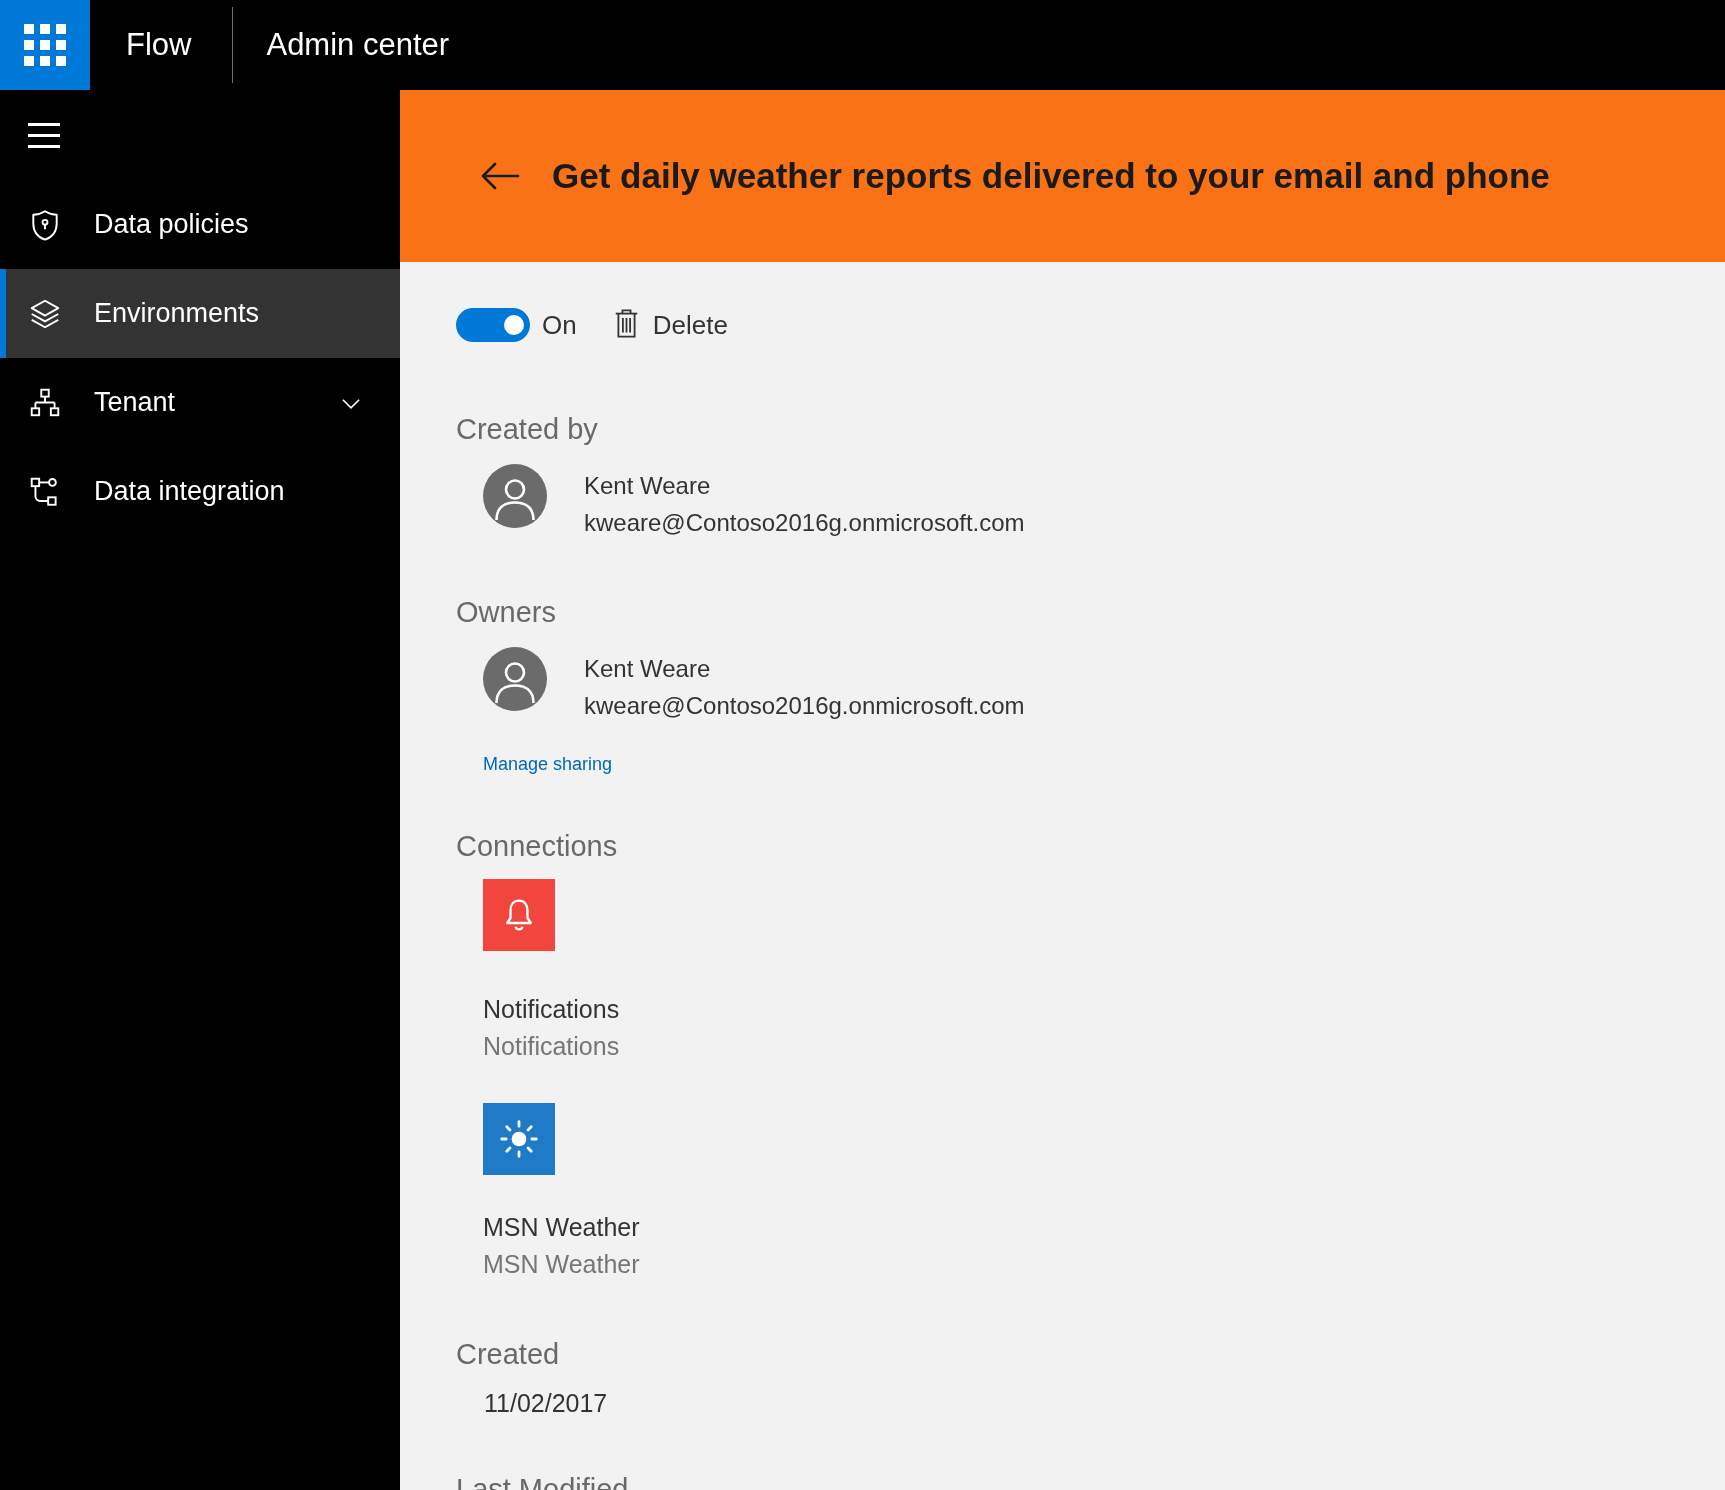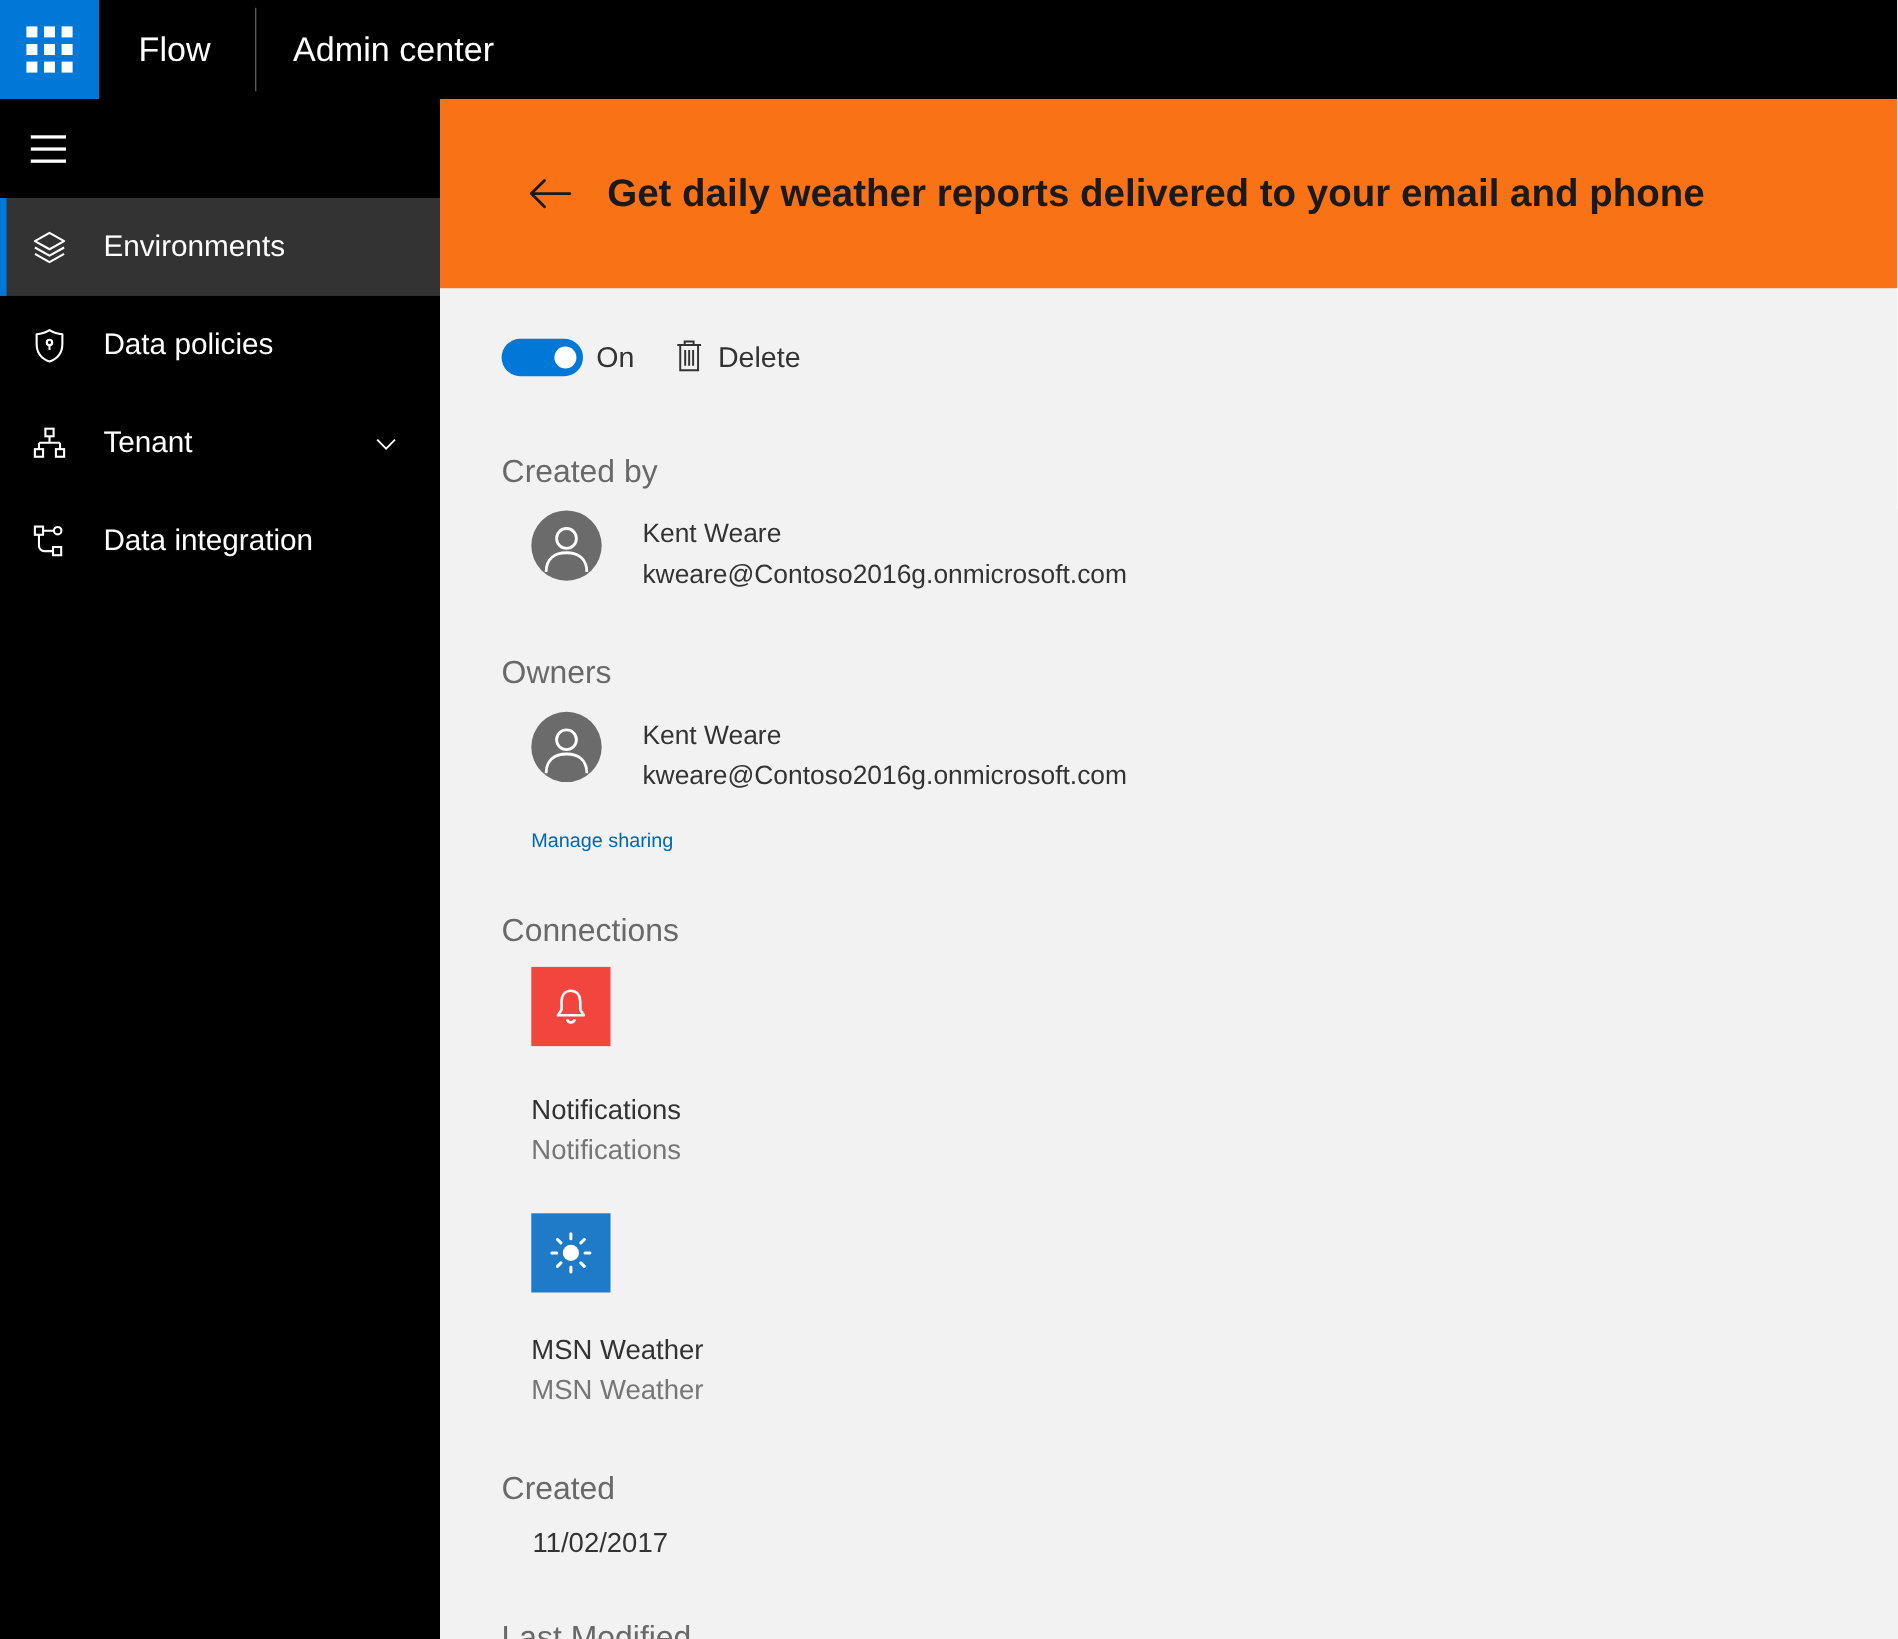--- a/index.html
+++ b/index.html
@@ -87,40 +87,40 @@
   <aside class="sidebar">
     <div class="hamburger-row">
       <span class="hamburger">
           <i></i>
           <i></i>
           <i></i>
         </span>
     </div>
     <nav>
 
+      <div class="nav-item">
+        <span class="nav-icon">
+          <svg viewBox="0 0 32 32" width="34" height="34" fill="none" stroke="#fff" stroke-width="1.8" stroke-linejoin="round">
+            <path d="M16 3 C19.5 5.2 23.5 6.3 27 6.4 L27 14.5 C27 22 22.7 27.4 16 29.8 C9.3 27.4 5 22 5 14.5 L5 6.4 C8.5 6.3 12.5 5.2 16 3 Z"></path>
+            <circle cx="16" cy="13.5" r="2.3"></circle>
+            <path d="M16 15.8 L16 20"></path>
+          </svg>
+        </span>
+        <span>Data policies</span>
+      </div>
+
       <div class="nav-item selected">
         <span class="nav-icon">
           <svg viewBox="0 0 32 32" width="34" height="34" fill="none" stroke="#fff" stroke-width="1.8" stroke-linejoin="round">
             <path d="M16 3.5 L28.5 10.5 L16 17.5 L3.5 10.5 Z"></path>
             <path d="M3.5 16 L16 23 L28.5 16"></path>
             <path d="M3.5 21.5 L16 28.5 L28.5 21.5"></path>
           </svg>
         </span>
         <span>Environments</span>
-      </div>
-
-      <div class="nav-item">
-        <span class="nav-icon">
-          <svg viewBox="0 0 32 32" width="34" height="34" fill="none" stroke="#fff" stroke-width="1.8" stroke-linejoin="round">
-            <path d="M16 3 C19.5 5.2 23.5 6.3 27 6.4 L27 14.5 C27 22 22.7 27.4 16 29.8 C9.3 27.4 5 22 5 14.5 L5 6.4 C8.5 6.3 12.5 5.2 16 3 Z"></path>
-            <circle cx="16" cy="13.5" r="2.3"></circle>
-            <path d="M16 15.8 L16 20"></path>
-          </svg>
-        </span>
-        <span>Data policies</span>
       </div>
 
       <div class="nav-item">
         <span class="nav-icon">
           <svg viewBox="0 0 32 32" width="34" height="34" fill="none" stroke="#fff" stroke-width="1.8">
             <rect x="12.5" y="3.5" width="7" height="6.5"></rect>
             <path d="M16 10 L16 15.5 M7 15.5 L25 15.5 M7 15.5 L7 21 M25 15.5 L25 21"></path>
             <rect x="3.5" y="21" width="7" height="6.5"></rect>
             <rect x="21.5" y="21" width="7" height="6.5"></rect>
           </svg>

